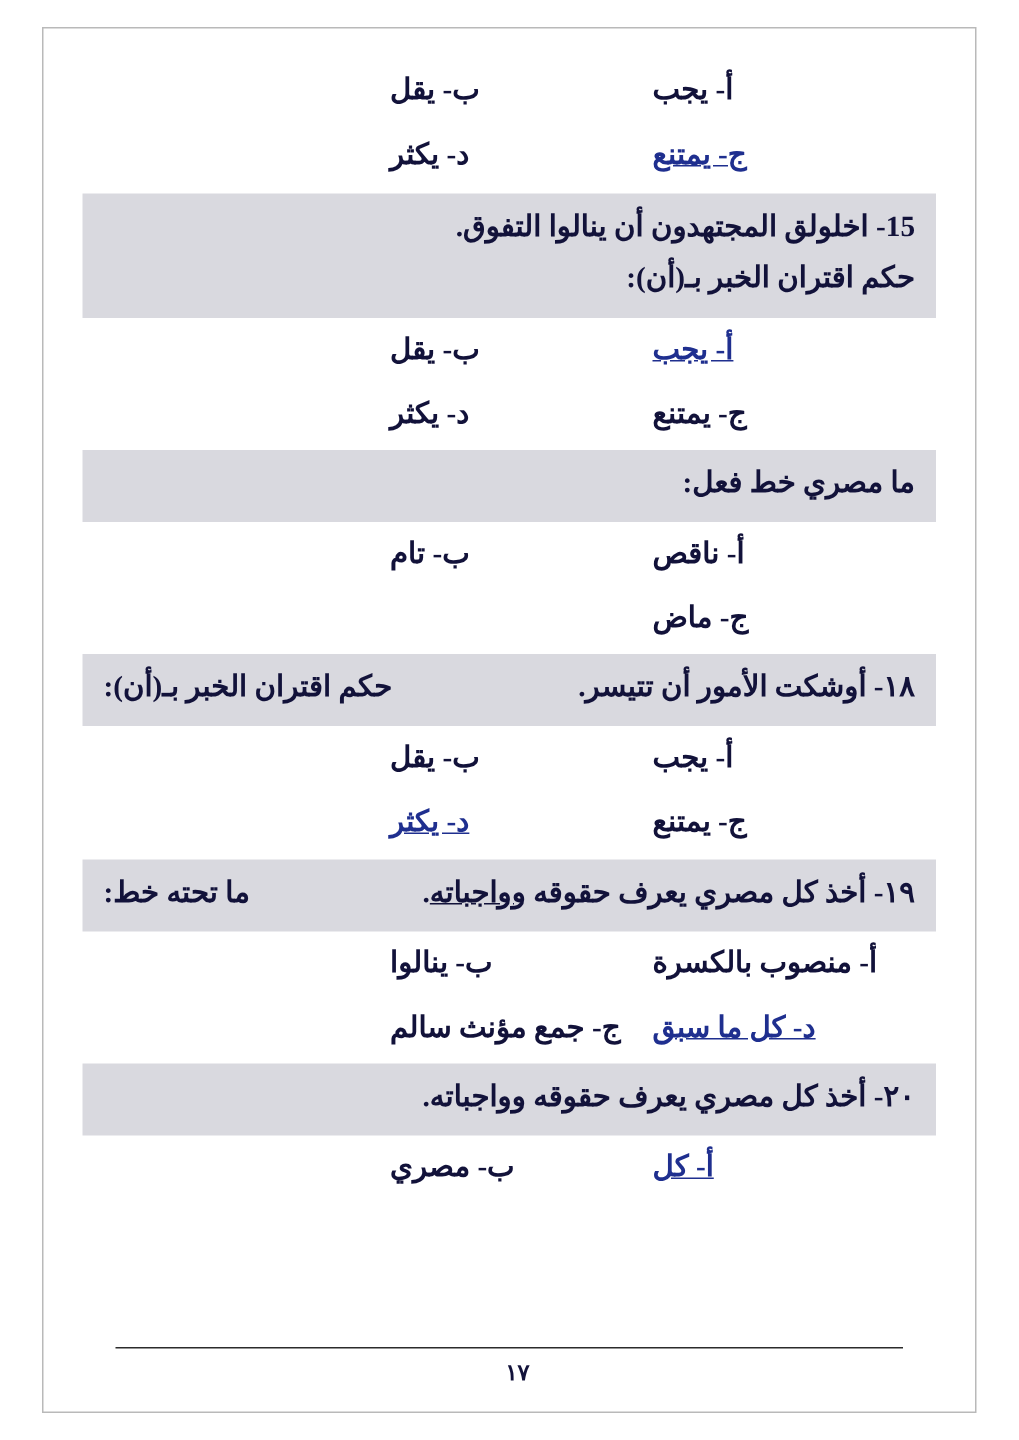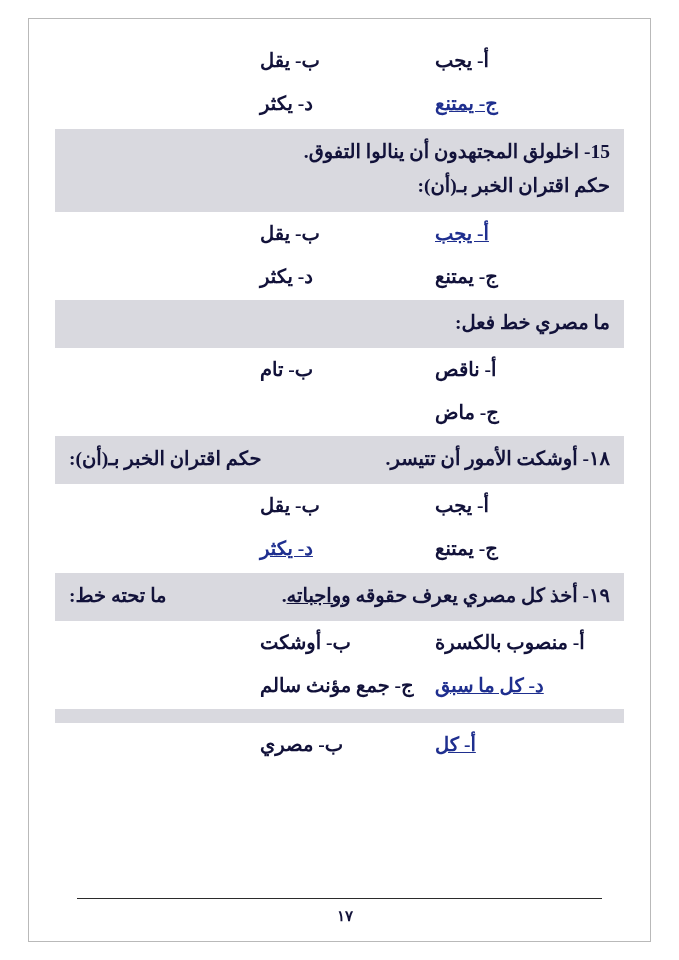--- a/index.html
+++ b/index.html
@@ -188,31 +188,32 @@
       <div class="stem">
         <div class="stem-line stem-two">
           <span class="right">١٩- أخذ كل مصري يعرف حقوقه <span class="u">وواجباته</span>.</span>
           <span class="left">ما تحته خط:</span>
         </div>
       </div>
 
       <div>
         <div class="opt-row">
           <div class="opt a">أ- منصوب بالكسرة</div>
-          <div class="opt b">ب- أوشكت</div>
+          <div class="opt b">ب- ينالوا</div>
         </div>
         <div class="opt-row">
           <div class="opt b ans">د- كل ما سبق</div>
           <div class="opt a">ج- جمع مؤنث سالم</div>
         </div>
       </div>
 
       <div class="spacer-xs"></div>
 
       <div class="stem">
+        <div class="stem-line">٢٠- أخذ كل مصري يعرف حقوقه وواجباته.</div>
       </div>
 
       <div>
         <div class="opt-row">
           <div class="opt a ans">أ- كل</div>
           <div class="opt b">ب- مصري</div>
         </div>
       </div>
 
     </div>

